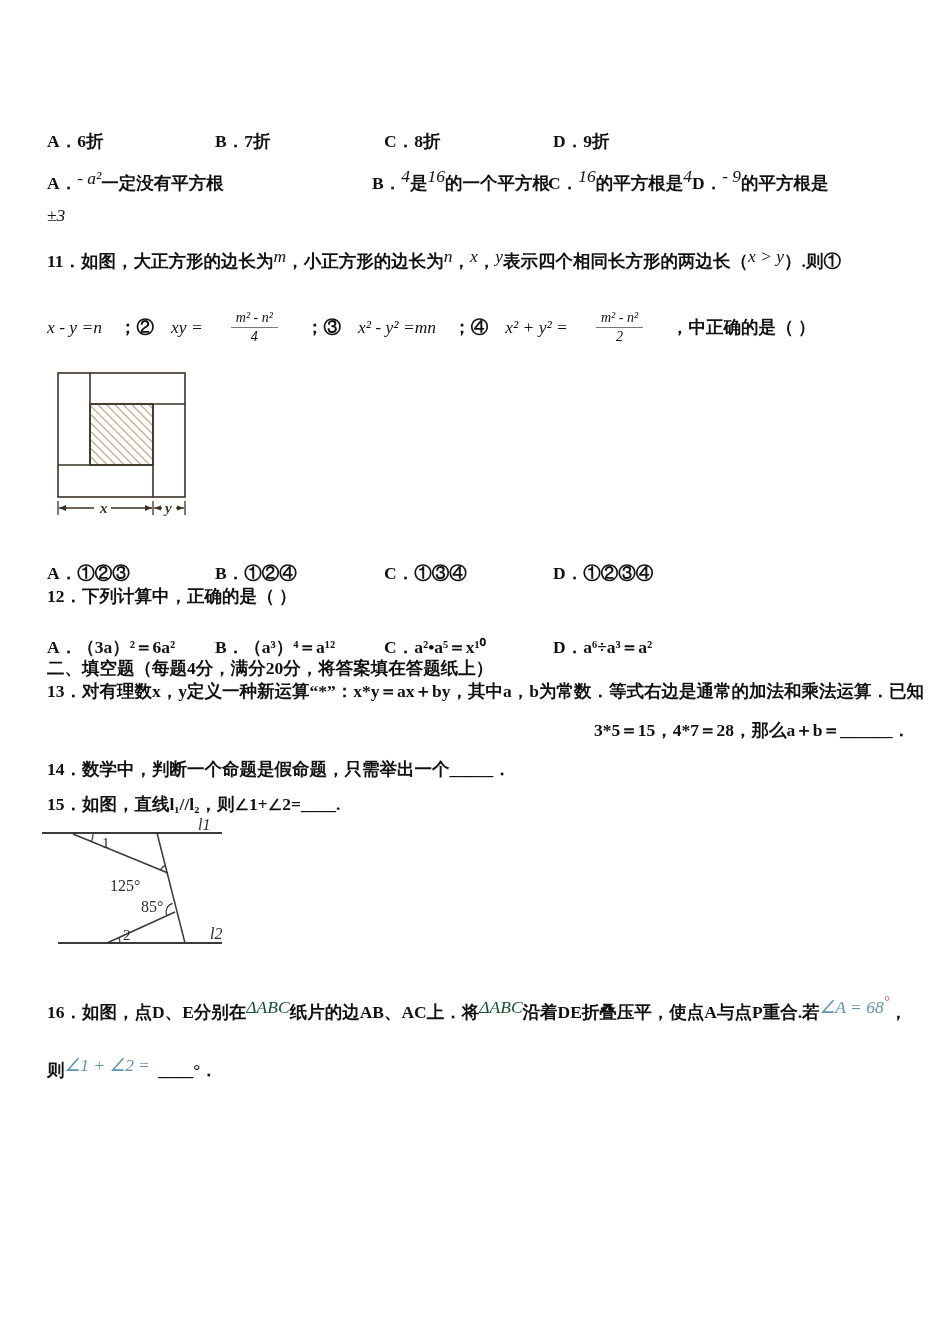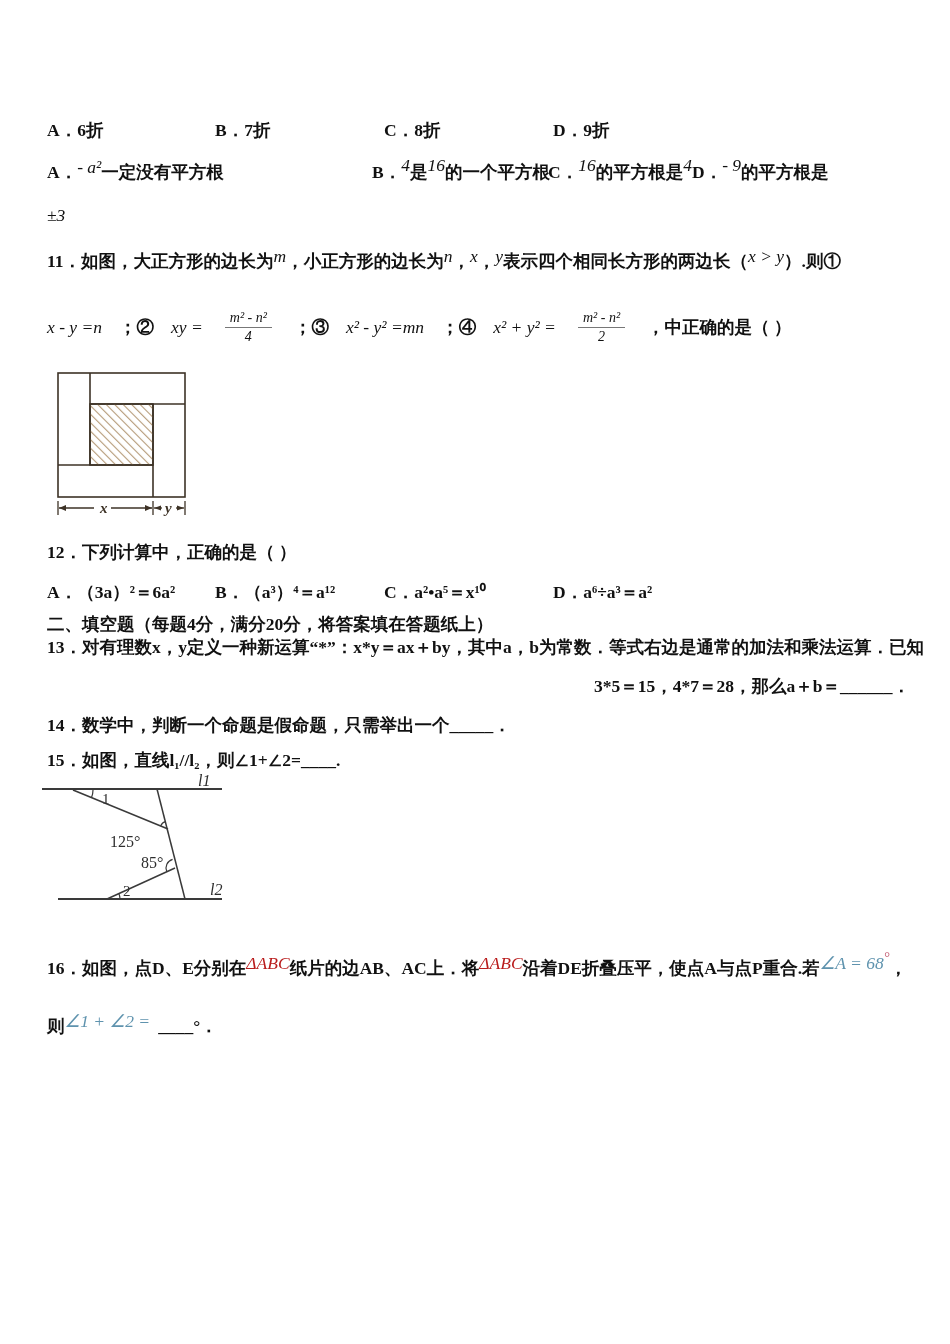--- a/index.html
+++ b/index.html
@@ -1,35 +1,35 @@
 <!DOCTYPE html>
 <html><head>
 <meta charset="utf-8">
 <style>
   * { margin:0; padding:0; box-sizing:border-box; }
   body { background:#ffffff; width:950px; height:1344px; overflow:hidden;
          font-family:"Liberation Serif", serif; color:#111; }
   .page { position:relative; width:950px; height:1344px; padding:100px 40px 0 47px; }
   .line { font-size:17.5px; font-weight:bold; line-height:22px; white-space:nowrap; }
   .opts { position:relative; height:22px; }
-  .opts > span { position:absolute; top:3px; white-space:nowrap; }
+  .opts > span { position:absolute; top:14px; white-space:nowrap; }
   .o1{left:0} .o2{left:168px} .o3{left:337px} .o4{left:506px}
   .q10opts .o2{left:325px} .q10opts .o3{left:501px} .q10opts .o4{left:645px}
   .m  { font-style:italic; font-family:"Liberation Serif", serif; font-weight:normal; }
   .mr { font-style:italic; font-family:"Liberation Serif", serif; font-weight:normal;
         position:relative; top:-7px; }
   .mr2{ font-style:italic; font-family:"Liberation Serif", serif; font-weight:normal;
         position:relative; top:-5px; }
   .formula-row { display:flex; align-items:center; height:58px; font-size:17.5px;
                  font-weight:bold; white-space:nowrap; }
   .frac { display:inline-block; text-align:center; font-style:italic; font-weight:normal;
-          margin:0 5px; vertical-align:middle; }
+          margin:0 11px; vertical-align:middle; }
   .frac .num { display:block; font-size:14px; padding:0 5px 1px; }
   .frac .den { display:block; font-size:14px; border-top:1.5px solid #777; padding-top:1px; }
-  .mcolor1 { color:#b91c1c; }  
+  .mcolor1 { color:#14532d; }  
   .mcolor2 { color:#5f93ae; }  
   .mcolor3 { color:#c0566e; }  
   .fig { display:block; }
   svg text { font-family:"Liberation Serif", serif; }
   .sp8 { display:inline-block; width:8px; }
 </style>
 </head>
 <body>
 
 <div class="page">
@@ -109,20 +109,26 @@
     <g fill="#3d3226" stroke="none">
       <polygon points="16,139 9,142 16,145"></polygon>
       <polygon points="95,139 102,142 95,145"></polygon>
       <polygon points="111,139.5 104,142 111,144.5"></polygon>
       <polygon points="127,139.5 134,142 127,144.5"></polygon>
     </g>
     <text x="50" y="147" font-size="15" font-style="italic" font-weight="bold" fill="#3d3226">x</text>
     <text x="115" y="147" font-size="15" font-style="italic" font-weight="bold" fill="#3d3226">y</text>
   </svg>
 
+  <div class="line opts" style="margin-top:22px;">
+    <span class="o1">A．①②③</span>
+    <span class="o2">B．①②④</span>
+    <span class="o3">C．①③④</span>
+    <span class="o4">D．①②③④</span>
+  </div>
 
   <div class="line" style="margin-top:15px;">12．下列计算中，正确的是（    ）</div>
 
   <div class="line opts" style="margin-top:15px;">
     <span class="o1">A．（3a）²＝6a²</span>
     <span class="o2">B．（a³）⁴＝a¹²</span>
     <span class="o3">C．a²•a⁵＝x¹⁰</span>
     <span class="o4">D．a⁶÷a³＝a²</span>
   </div>
 

